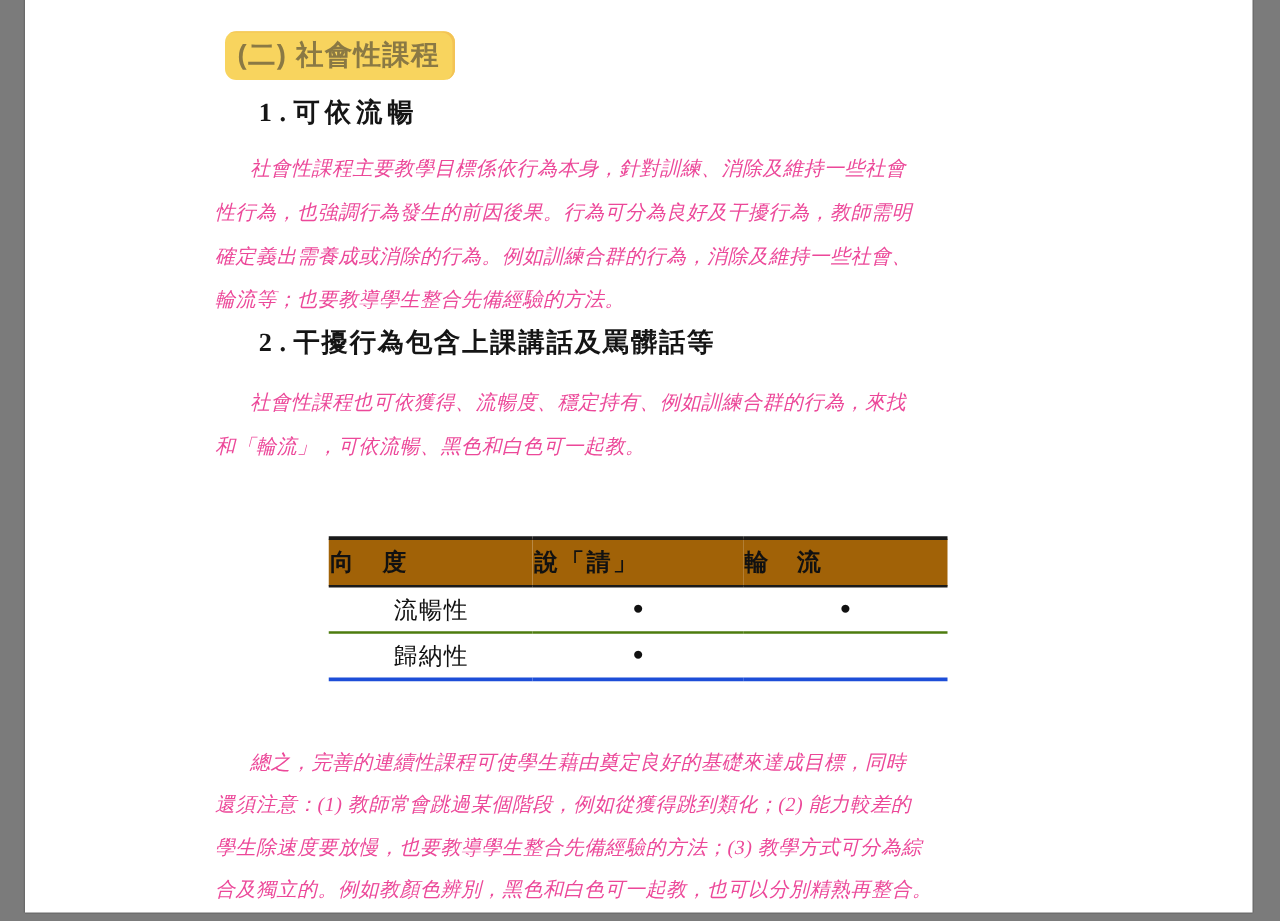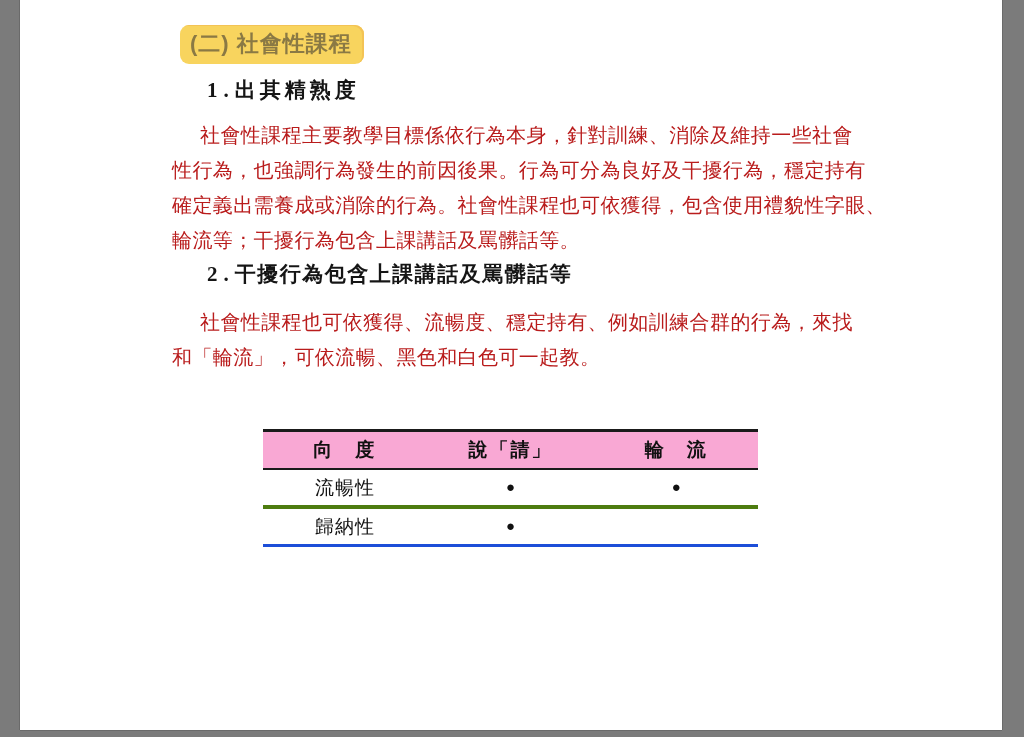--- a/index.html
+++ b/index.html
@@ -52,53 +52,54 @@
     white-space: nowrap;
   }
   .sub-title .num { letter-spacing: 6px; }
   #sub1 { top: 76px; letter-spacing: 4px; }
   #sub2 { top: 260px; letter-spacing: 1.5px; }
   
   .para {
     position: absolute;
     left: 152px;
     width: 700px;
-    color: #b91c1c;
-    font-size: 20px;
+    color: #ec4899;
+    font-size: 16px;
     letter-spacing: 0.4px;
     line-height: 35px;
+    font-style: italic;
   }
   .para .line { height: 35px; white-space: nowrap; }
   .para .indent { padding-left: 28px; }
   #para1 { top: 118px; }
   #para2 { top: 305px; }
   #para3 { top: 594px; line-height: 34px; }
   #para3 .line { height: 34px; }
   
   .dim-table {
     position: absolute;
     left: 243px;
     top: 429px;
     width: 495px;
     border-collapse: collapse;
     font-size: 19px;
     color: #111;
   }
   .dim-table th {
-    background: #f9a8d4;
+    background: #a16207;
     border-top: 3px solid #1a1a1a;
     border-bottom: 2px solid #1a1a1a;
     height: 34px;
     font-weight: bold;
-    text-align: center;
+    text-align: left;
     letter-spacing: 2px;
   }
   .dim-table td {
     height: 33px;
-    border-bottom: 4px solid #4d7c0f;
+    border-bottom: 2px solid #4d7c0f;
     text-align: center;
   }
   .dim-table tr:last-child td { border-bottom: 3px solid #1d4ed8; }
   .dim-table td.rowlabel {
     text-align: left;
     padding-left: 52px;
     letter-spacing: 1px;
   }
   .dim-table td.dot-cell { font-size: 15px; }
   .col-dim { width: 33%; }
@@ -107,28 +108,28 @@
 </style>
 </head>
 <body>
 
 <div class="stage">
   <div class="page">
 
     <div class="hl-heading">(二) 社會性課程</div>
 
     <div class="sub-title" id="sub1">
-      <span class="num">1.</span><span>出其精熟度</span>
+      <span class="num">1.</span><span>可依流暢</span>
     </div>
 
     <div class="para" id="para1">
       <div class="line indent">社會性課程主要教學目標係依行為本身，針對訓練、消除及維持一些社會</div>
-      <div class="line">性行為，也強調行為發生的前因後果。行為可分為良好及干擾行為，穩定持有</div>
-      <div class="line">確定義出需養成或消除的行為。社會性課程也可依獲得，包含使用禮貌性字眼、</div>
-      <div class="line">輪流等；干擾行為包含上課講話及罵髒話等。</div>
+      <div class="line">性行為，也強調行為發生的前因後果。行為可分為良好及干擾行為，教師需明</div>
+      <div class="line">確定義出需養成或消除的行為。例如訓練合群的行為，消除及維持一些社會、</div>
+      <div class="line">輪流等；也要教導學生整合先備經驗的方法。</div>
     </div>
 
     <div class="sub-title" id="sub2">
       <span class="num">2.</span><span>干擾行為包含上課講話及罵髒話等</span>
     </div>
 
     <div class="para" id="para2">
       <div class="line indent">社會性課程也可依獲得、流暢度、穩定持有、例如訓練合群的行為，來找</div>
       <div class="line">和「輪流」，可依流暢、黑色和白色可一起教。</div>
     </div>
@@ -153,15 +154,21 @@
           <td class="dot-cell">●</td>
         </tr>
         <tr>
           <td class="rowlabel">歸納性</td>
           <td class="dot-cell">●</td>
           <td class="dot-cell"></td>
         </tr>
       </tbody>
     </table>
 
+    <div class="para" id="para3">
+      <div class="line indent">總之，完善的連續性課程可使學生藉由奠定良好的基礎來達成目標，同時</div>
+      <div class="line">還須注意：(1) 教師常會跳過某個階段，例如從獲得跳到類化；(2) 能力較差的</div>
+      <div class="line">學生除速度要放慢，也要教導學生整合先備經驗的方法；(3) 教學方式可分為綜</div>
+      <div class="line">合及獨立的。例如教顏色辨別，黑色和白色可一起教，也可以分別精熟再整合。</div>
+    </div>
 
   </div>
 </div>
 
 </body></html>

